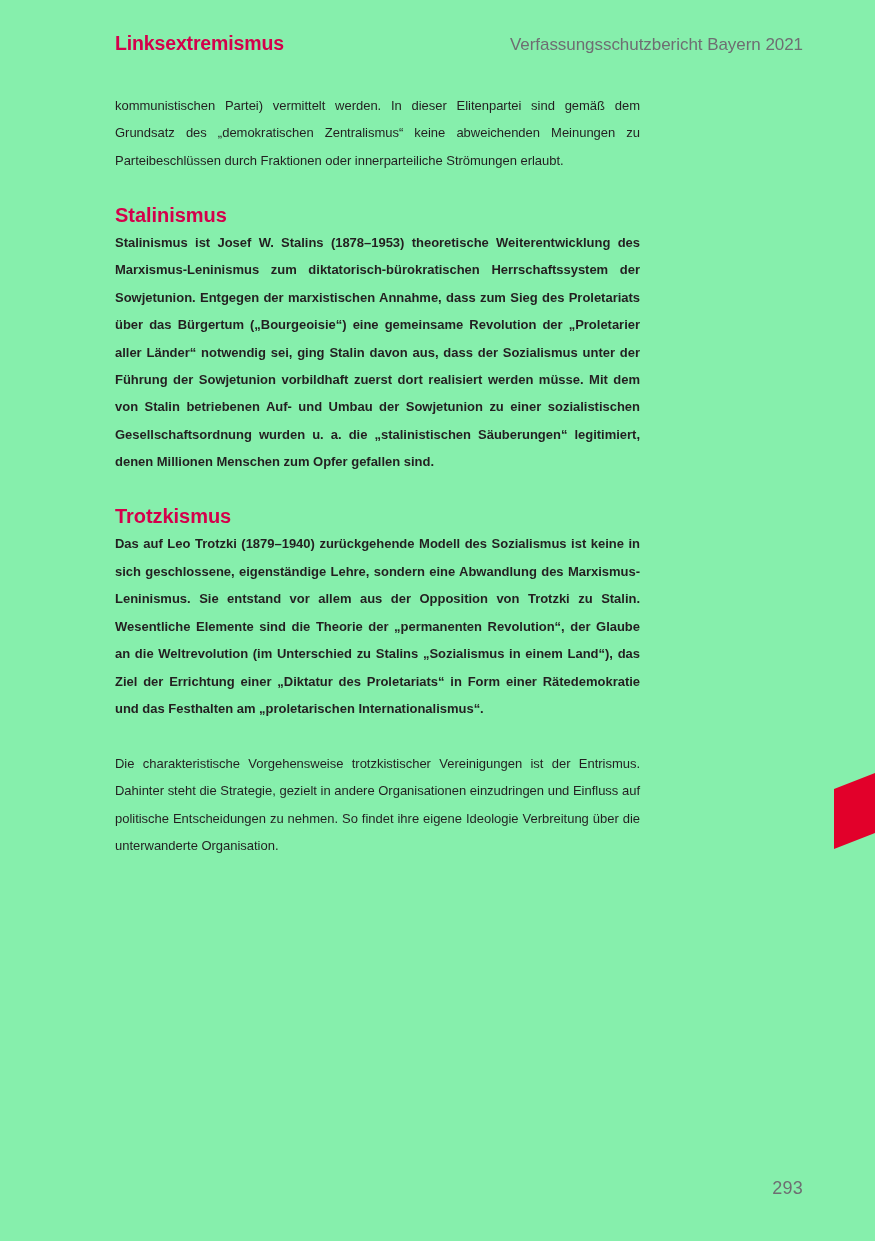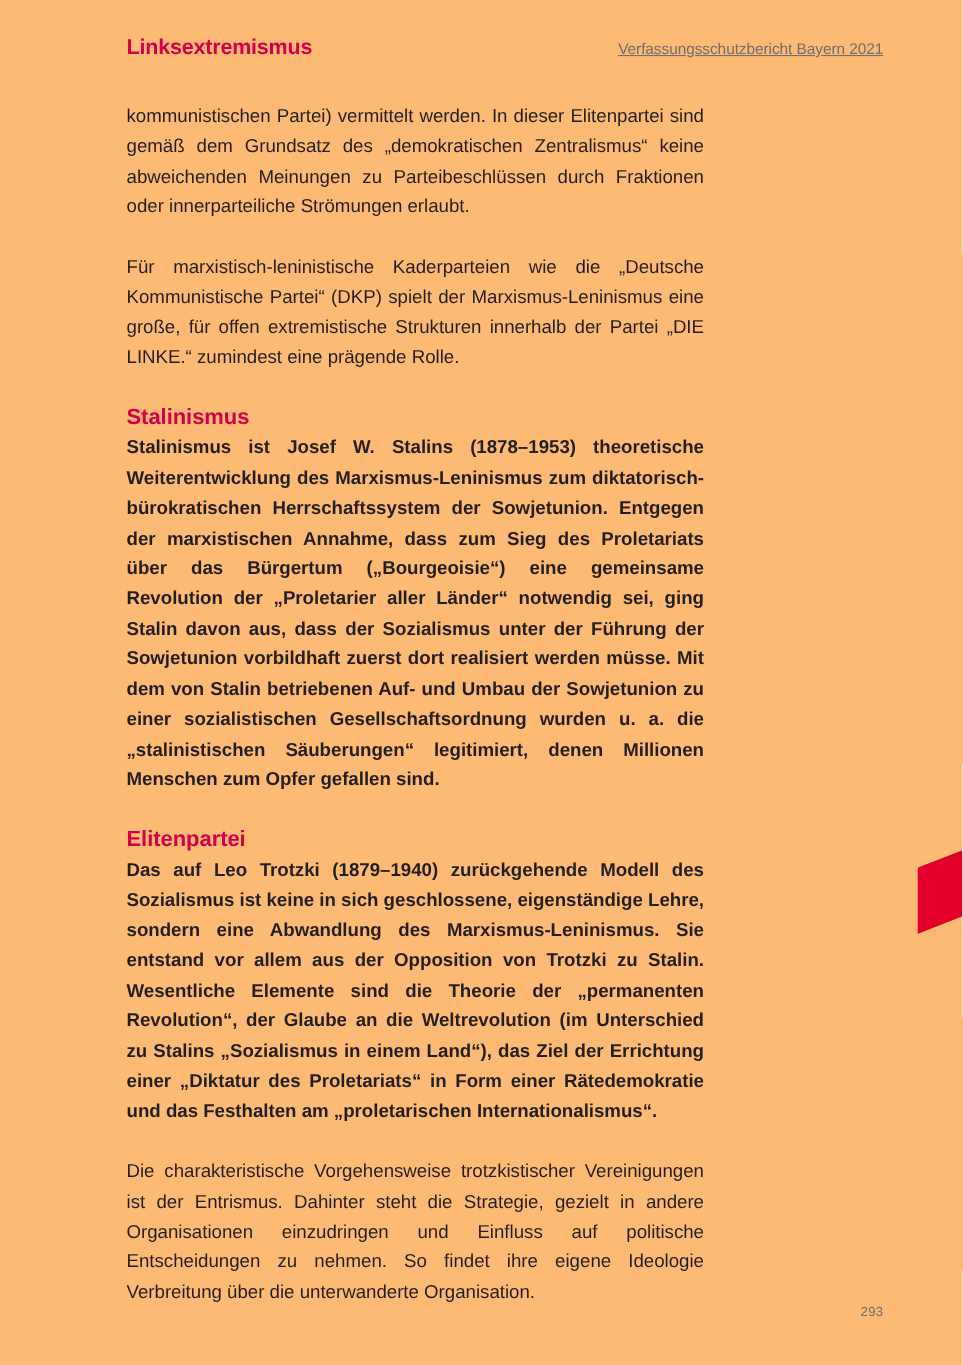--- a/index.html
+++ b/index.html
@@ -12,21 +12,21 @@
     font-family: "Liberation Sans", "DejaVu Sans", sans-serif;
     color: #231f20;
     -webkit-font-smoothing: antialiased;
   }
 
   .page {
     position: relative;
     width: 875px;
     height: 1241px;
     margin: 0 auto;
-    background: #fdba74;
+    background: #86efac;
     overflow: hidden;
   }
 
   
   .running-head {
     position: absolute;
     left: 115px;
     top: 32px;
     width: 688px;
     height: 24px;
@@ -35,38 +35,37 @@
     justify-content: space-between;
   }
   .running-head-title {
     font-size: 19.5px;
     font-weight: 700;
     letter-spacing: -0.15px;
     color: #d4004b;
     white-space: nowrap;
   }
   .running-head-report {
-    font-size: 14px;
+    font-size: 17px;
     font-weight: 400;
     letter-spacing: -0.05px;
     color: #6e6e72;
     white-space: nowrap;
-    text-decoration: underline;
   }
 
   
   .column {
     position: absolute;
     left: 115px;
     top: 92px;
     width: 525px;
   }
 
   .para {
-    font-size: 17px;
+    font-size: 13px;
     line-height: 27.4px;
     text-align: justify;
     text-justify: inter-word;
     letter-spacing: -0.02px;
     color: #231f20;
     margin: 0;
     hyphens: none;
   }
   .para + .para {
     margin-top: 27.4px;
@@ -98,49 +97,48 @@
     height: 76px;
     background: #e2002a;
     clip-path: polygon(0% 21%, 100% 0%, 100% 79%, 0% 100%);
   }
 
   
   .folio {
     position: absolute;
     right: 72px;
     bottom: 42px;
-    font-size: 12px;
+    font-size: 18px;
     color: #6e6e72;
     letter-spacing: 0.2px;
     margin-top: 36px;
   }
 </style>
 </head>
 <body>
 
 <div class="page">
 
   <div class="running-head">
     <span class="running-head-title">Linksextremismus</span>
     <span class="running-head-report">Verfassungsschutzbericht Bayern 2021</span>
   </div>
 
   <div class="column">
 
     <p class="para">kommunistischen Partei) vermittelt werden. In dieser Elitenpartei sind gemäß dem Grundsatz des „demokratischen Zentralismus“ keine abweichenden Meinungen zu Parteibeschlüssen durch Fraktionen oder innerparteiliche Strömungen erlaubt.</p>
 
-    <p class="para">Für marxistisch-leninistische Kaderparteien wie die „Deutsche Kommunistische Partei“ (DKP) spielt der Marxismus-Leninismus eine große, für offen extremistische Strukturen innerhalb der Partei „DIE LINKE.“ zumindest eine prägende Rolle.</p>
 
     <div class="section-block">
       <h2 class="section-heading">Stalinismus</h2>
       <p class="para tight-after">Stalinismus ist Josef W. Stalins (1878–1953) theoretische Weiterentwicklung des Marxismus-Leninismus zum diktatorisch-bürokratischen Herrschaftssystem der Sowjetunion. Entgegen der marxistischen Annahme, dass zum Sieg des Proletariats über das Bürgertum („Bourgeoisie“) eine gemeinsame Revolution der „Proletarier aller Länder“ notwendig sei, ging Stalin davon aus, dass der Sozialismus unter der Führung der Sowjetunion vorbildhaft zuerst dort realisiert werden müsse. Mit dem von Stalin betriebenen Auf- und Umbau der Sowjetunion zu einer sozialistischen Gesellschaftsordnung wurden u. a. die „stalinistischen Säuberungen“ legitimiert, denen Millionen Menschen zum Opfer gefallen sind.</p>
     </div>
 
     <div class="section-block">
-      <h2 class="section-heading">Elitenpartei</h2>
+      <h2 class="section-heading">Trotzkismus</h2>
       <p class="para tight-after">Das auf Leo Trotzki (1879–1940) zurückgehende Modell des Sozialismus ist keine in sich geschlossene, eigenständige Lehre, sondern eine Abwandlung des Marxismus-Leninismus. Sie entstand vor allem aus der Opposition von Trotzki zu Stalin. Wesentliche Elemente sind die Theorie der „permanenten Revolution“, der Glaube an die Weltrevolution (im Unterschied zu Stalins „Sozialismus in einem Land“), das Ziel der Errichtung einer „Diktatur des Proletariats“ in Form einer Rätedemokratie und das Festhalten am „proletarischen Internationalismus“.</p>
       <p class="para">Die charakteristische Vorgehensweise trotzkistischer Vereinigungen ist der Entrismus. Dahinter steht die Strategie, gezielt in andere Organisationen einzudringen und Einfluss auf politische Entscheidungen zu nehmen. So findet ihre eigene Ideologie Verbreitung über die unterwanderte Organisation.</p>
     </div>
 
   </div>
 
   <div class="edge-marker"></div>
 
   <div class="folio">293</div>
 

